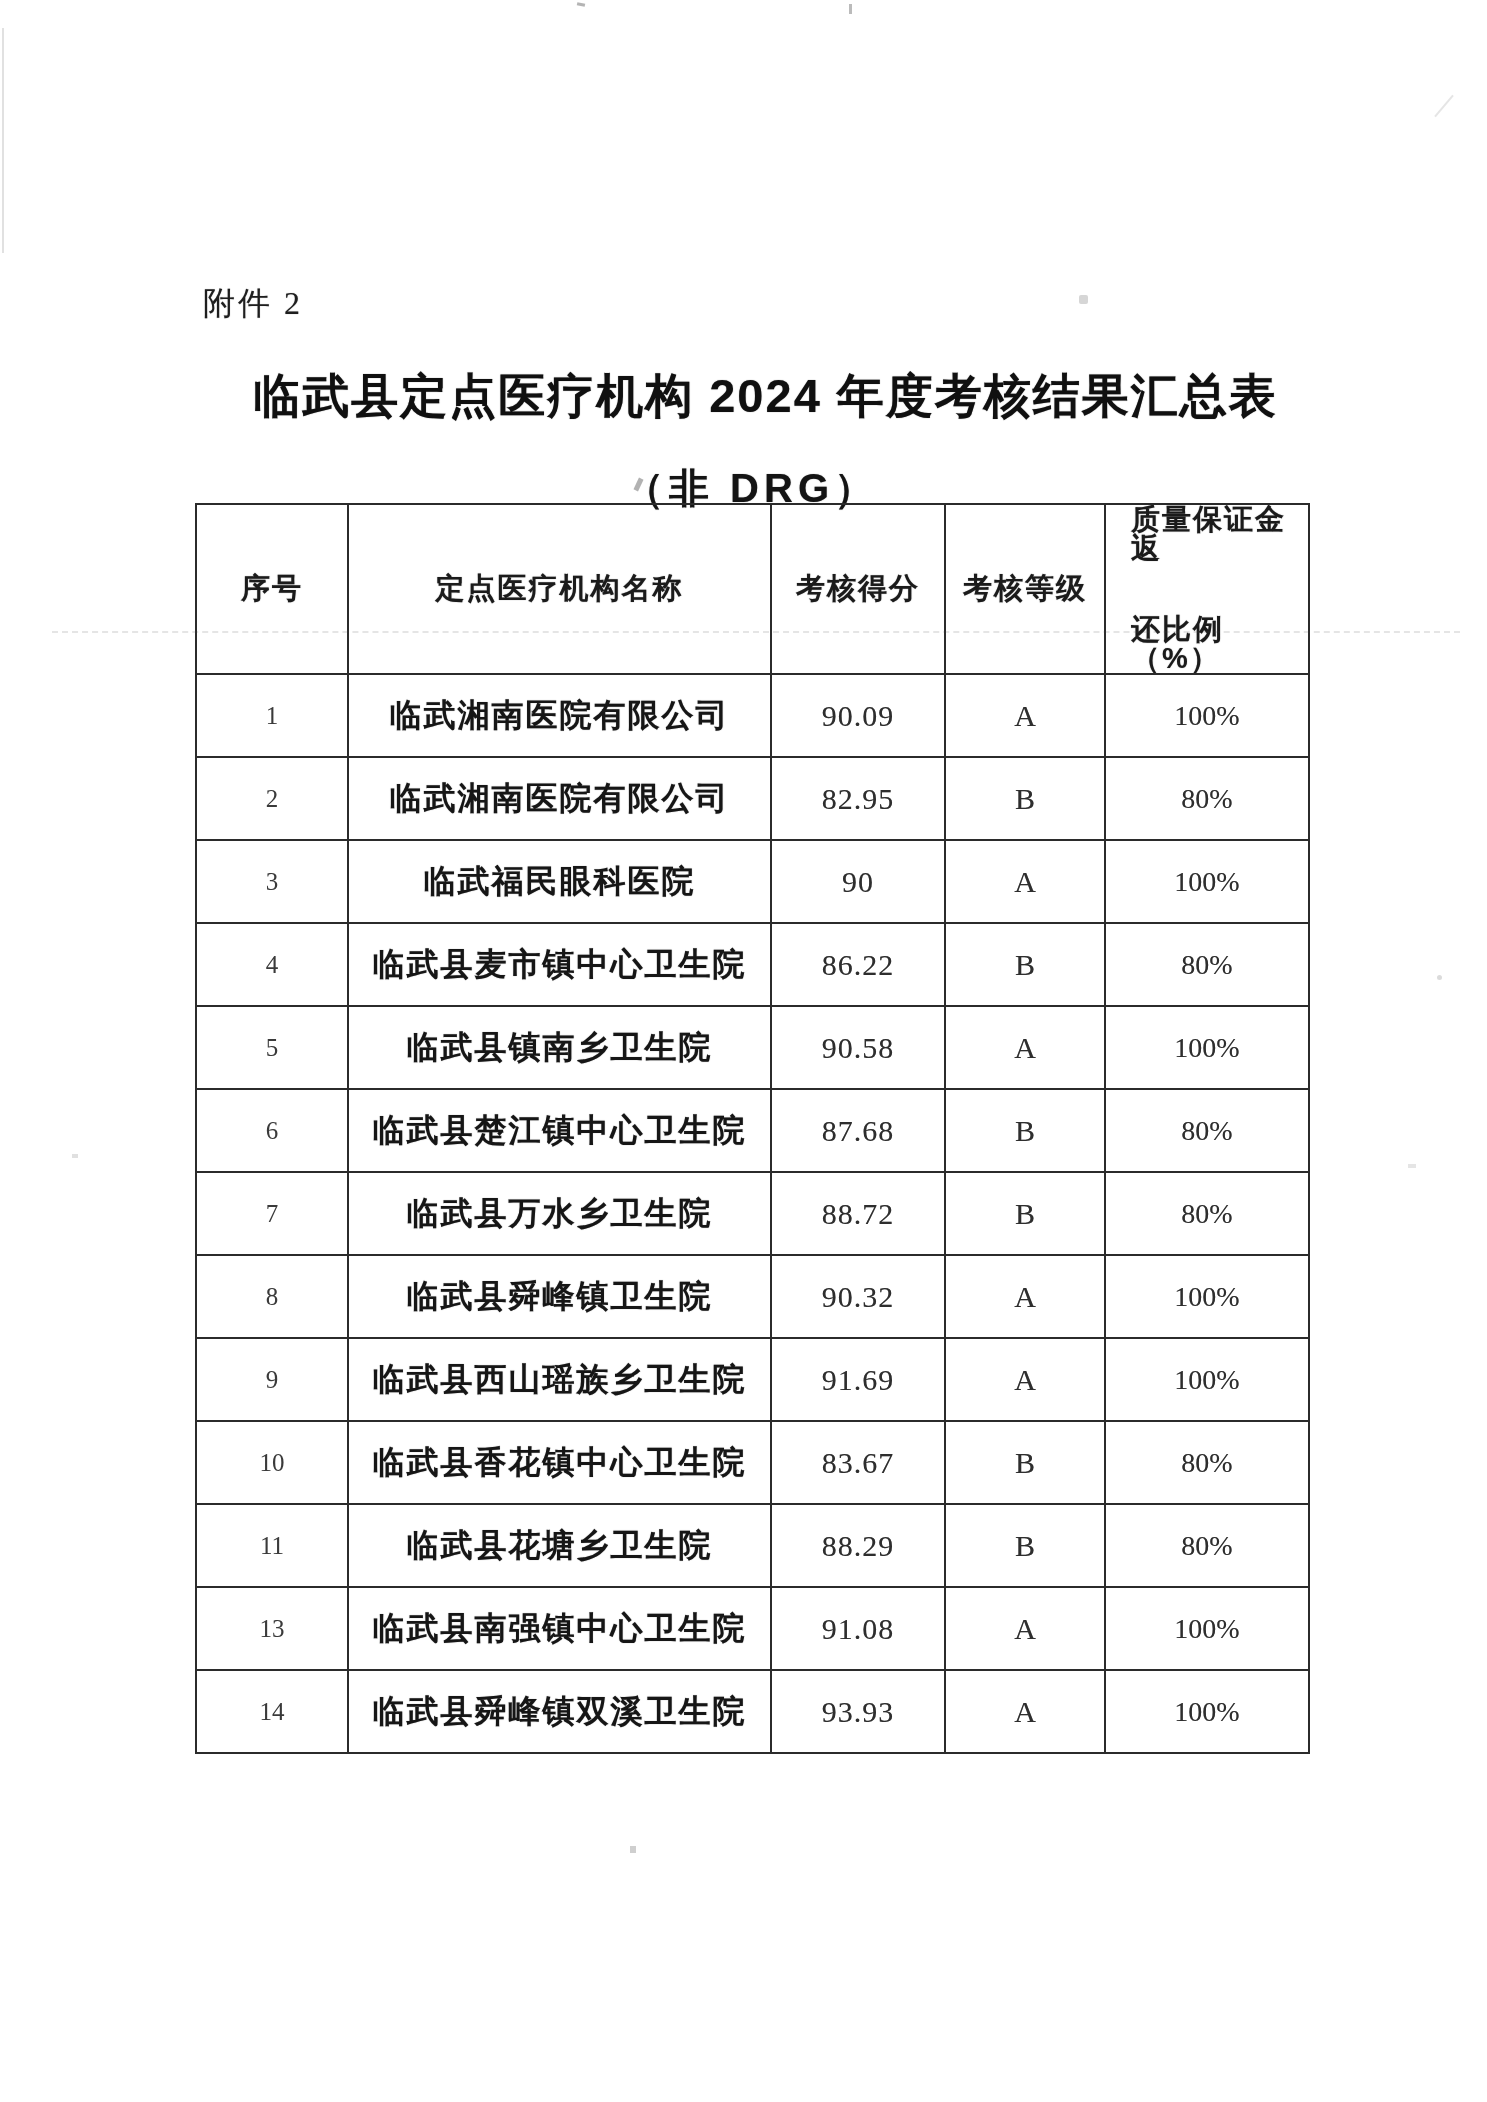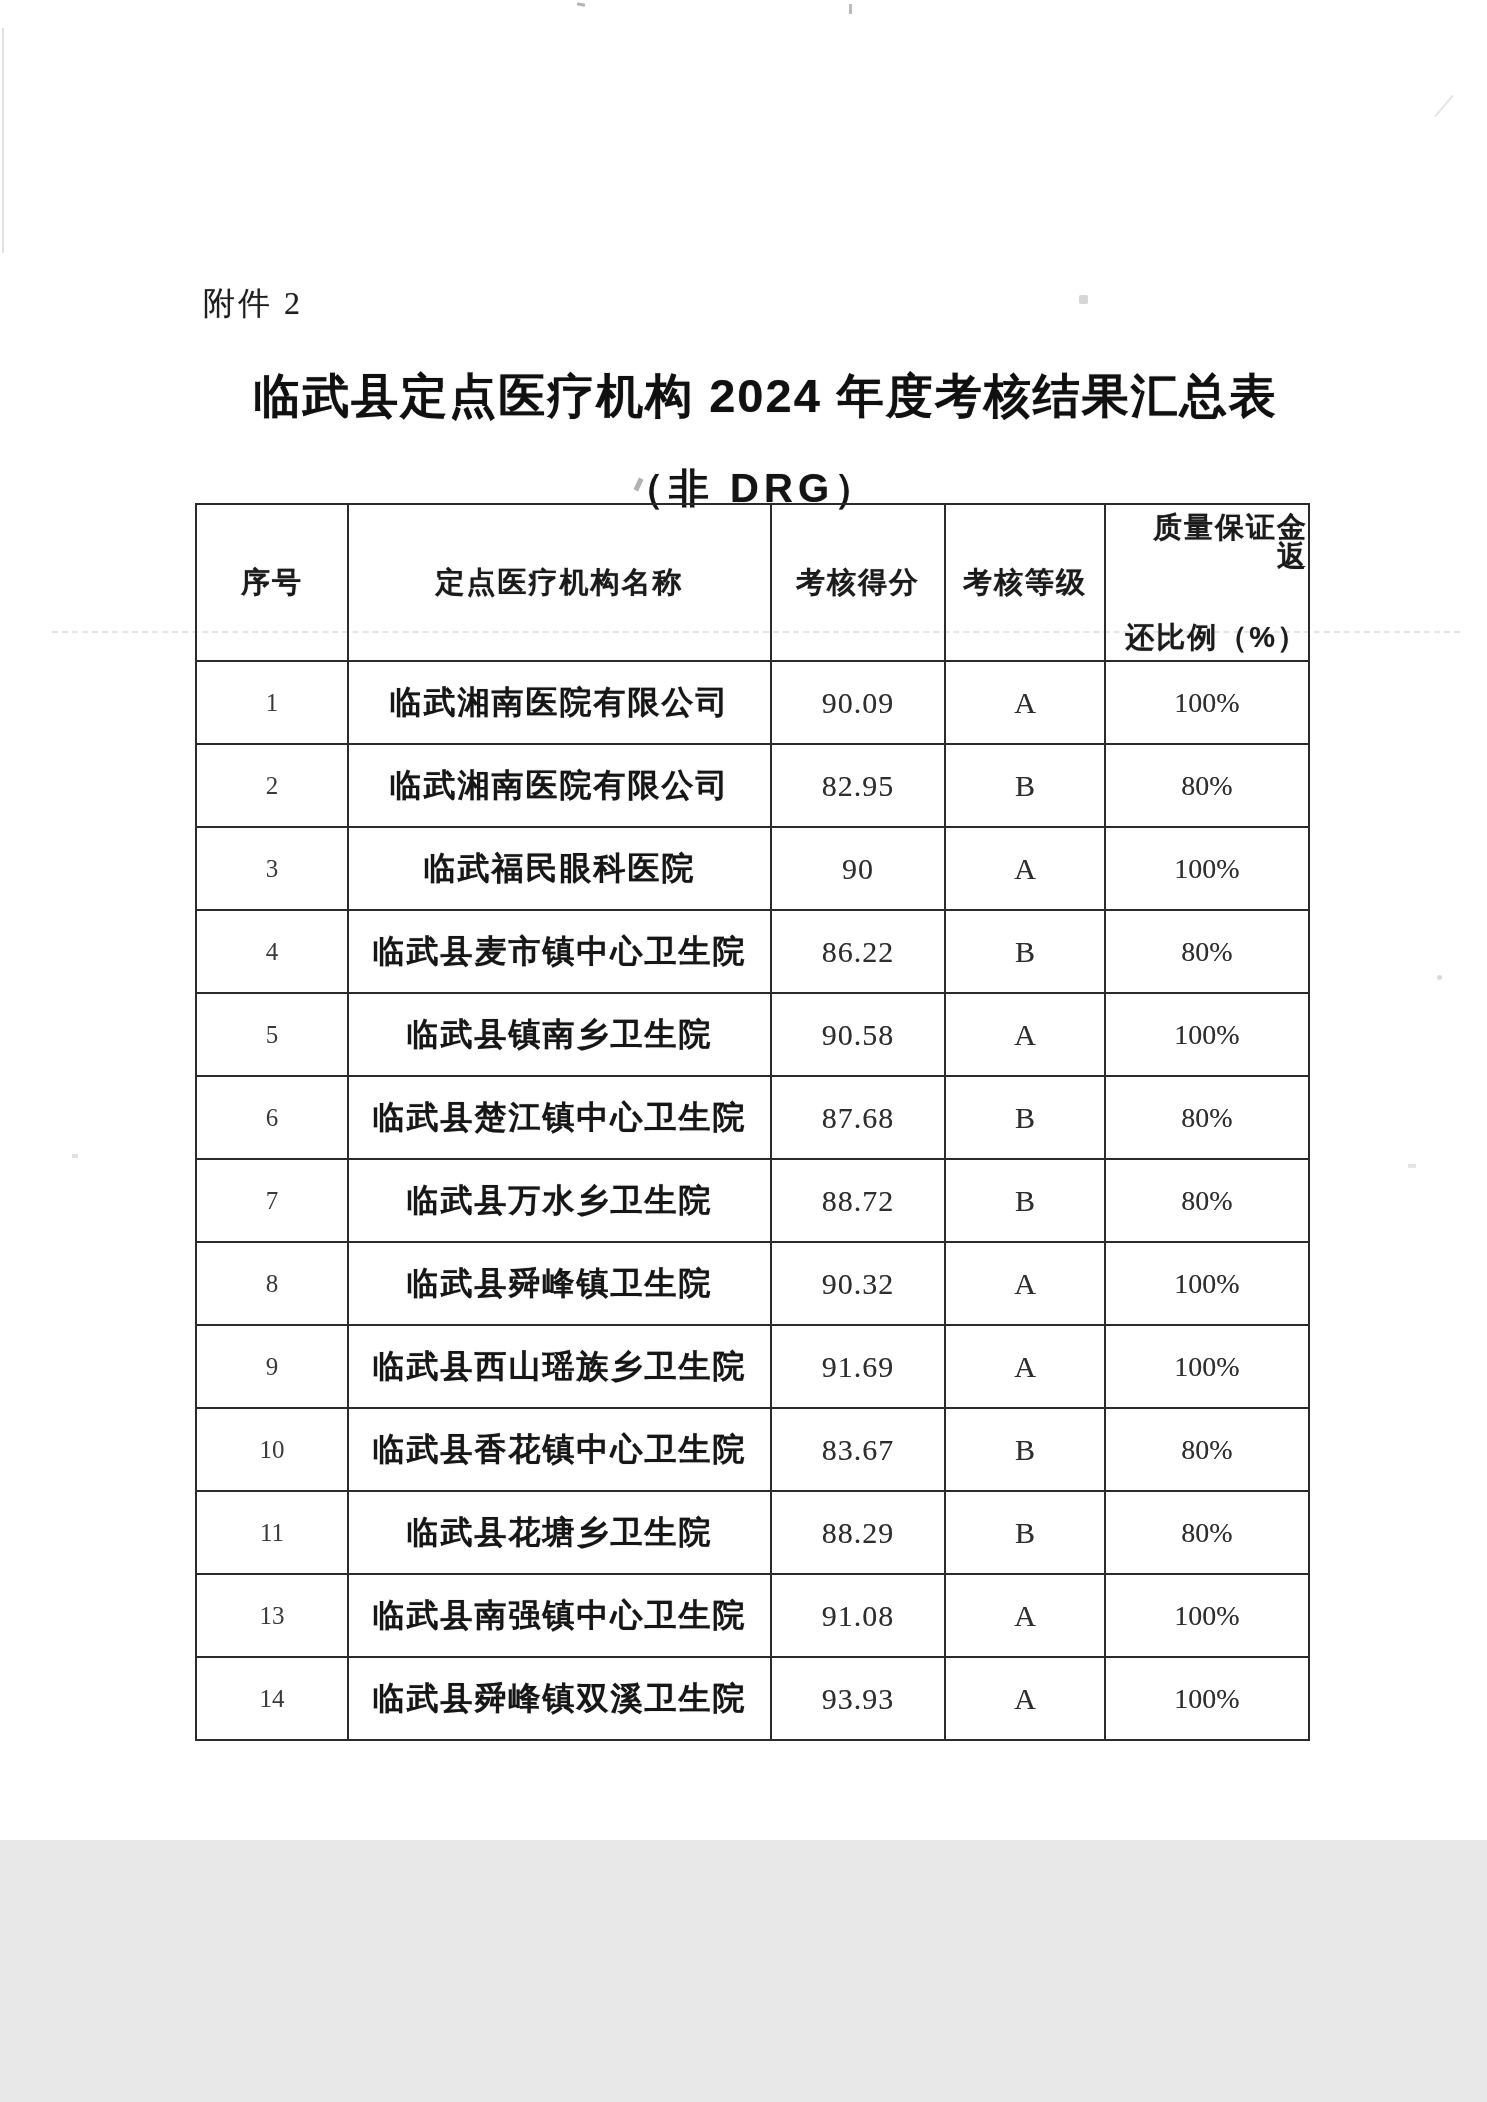--- a/index.html
+++ b/index.html
@@ -3,21 +3,21 @@
 <meta charset="utf-8">
 <style>
   html, body {
     margin: 0;
     padding: 0;
     background: #e8e8e8;
   }
   .page {
     position: relative;
     width: 1487px;
-    height: 1840px;
+    height: 2102px;
     background: #ffffff;
     overflow: hidden;
     font-family: "Liberation Sans", "DejaVu Sans", sans-serif;
   }
   .attachment-label {
     position: absolute;
     left: 203px;
     top: 282px;
     font-family: "Liberation Serif", "DejaVu Serif", serif;
     font-size: 32px;
@@ -72,22 +72,22 @@
   .assessment-table thead tr { height: 157px; }
   .assessment-table tbody tr { height: 83px; }
   .assessment-table th {
     font-size: 29px;
     font-weight: 600;
     letter-spacing: 2px;
     color: #1b1b1b;
     text-shadow: 0 0 1px rgba(20,20,20,0.5);
   }
   .assessment-table th.ratio-header {
-    text-align: right;
-    padding-left: 17px;
+    text-align: left;
+    padding-left: 25px;
   }
   .ratio-header span { display: block; line-height: 1; }
   .ratio-header span + span { margin-top: 52px; }
   td.cell-index {
     font-family: "Liberation Serif", "DejaVu Serif", serif;
     font-size: 25px;
     color: #3a3a3a;
   }
   td.cell-name {
     font-size: 32px;

